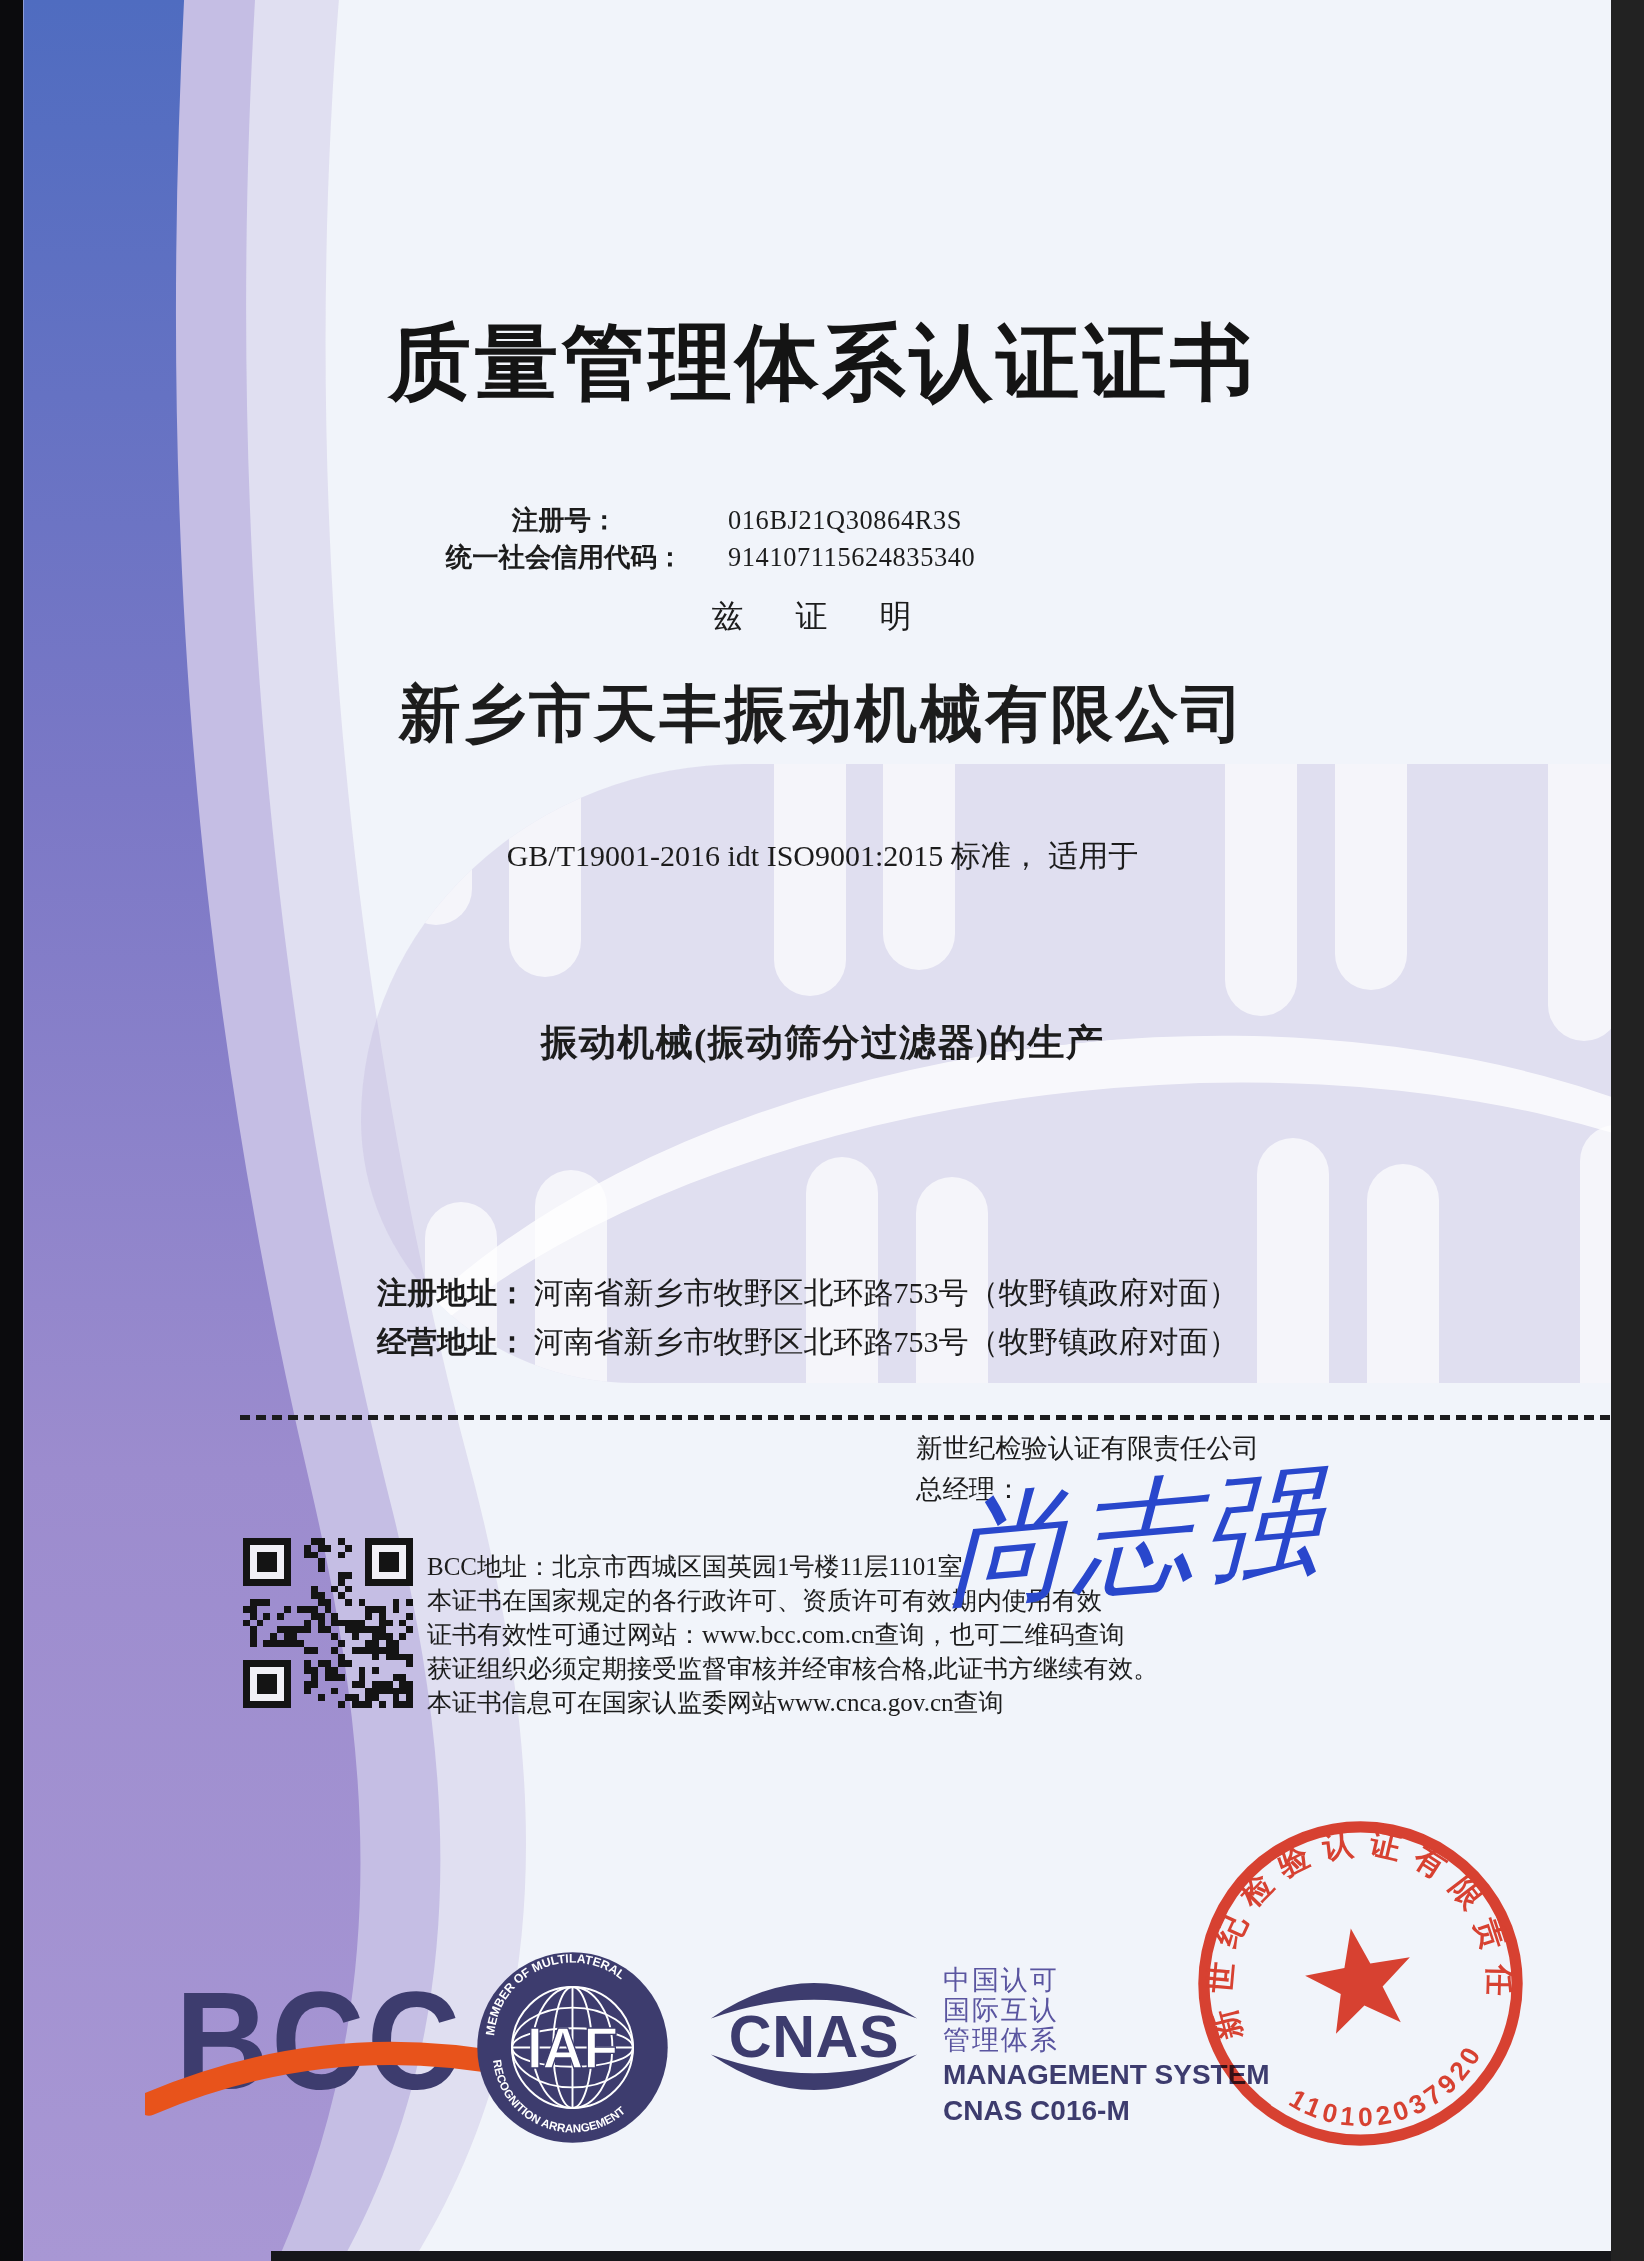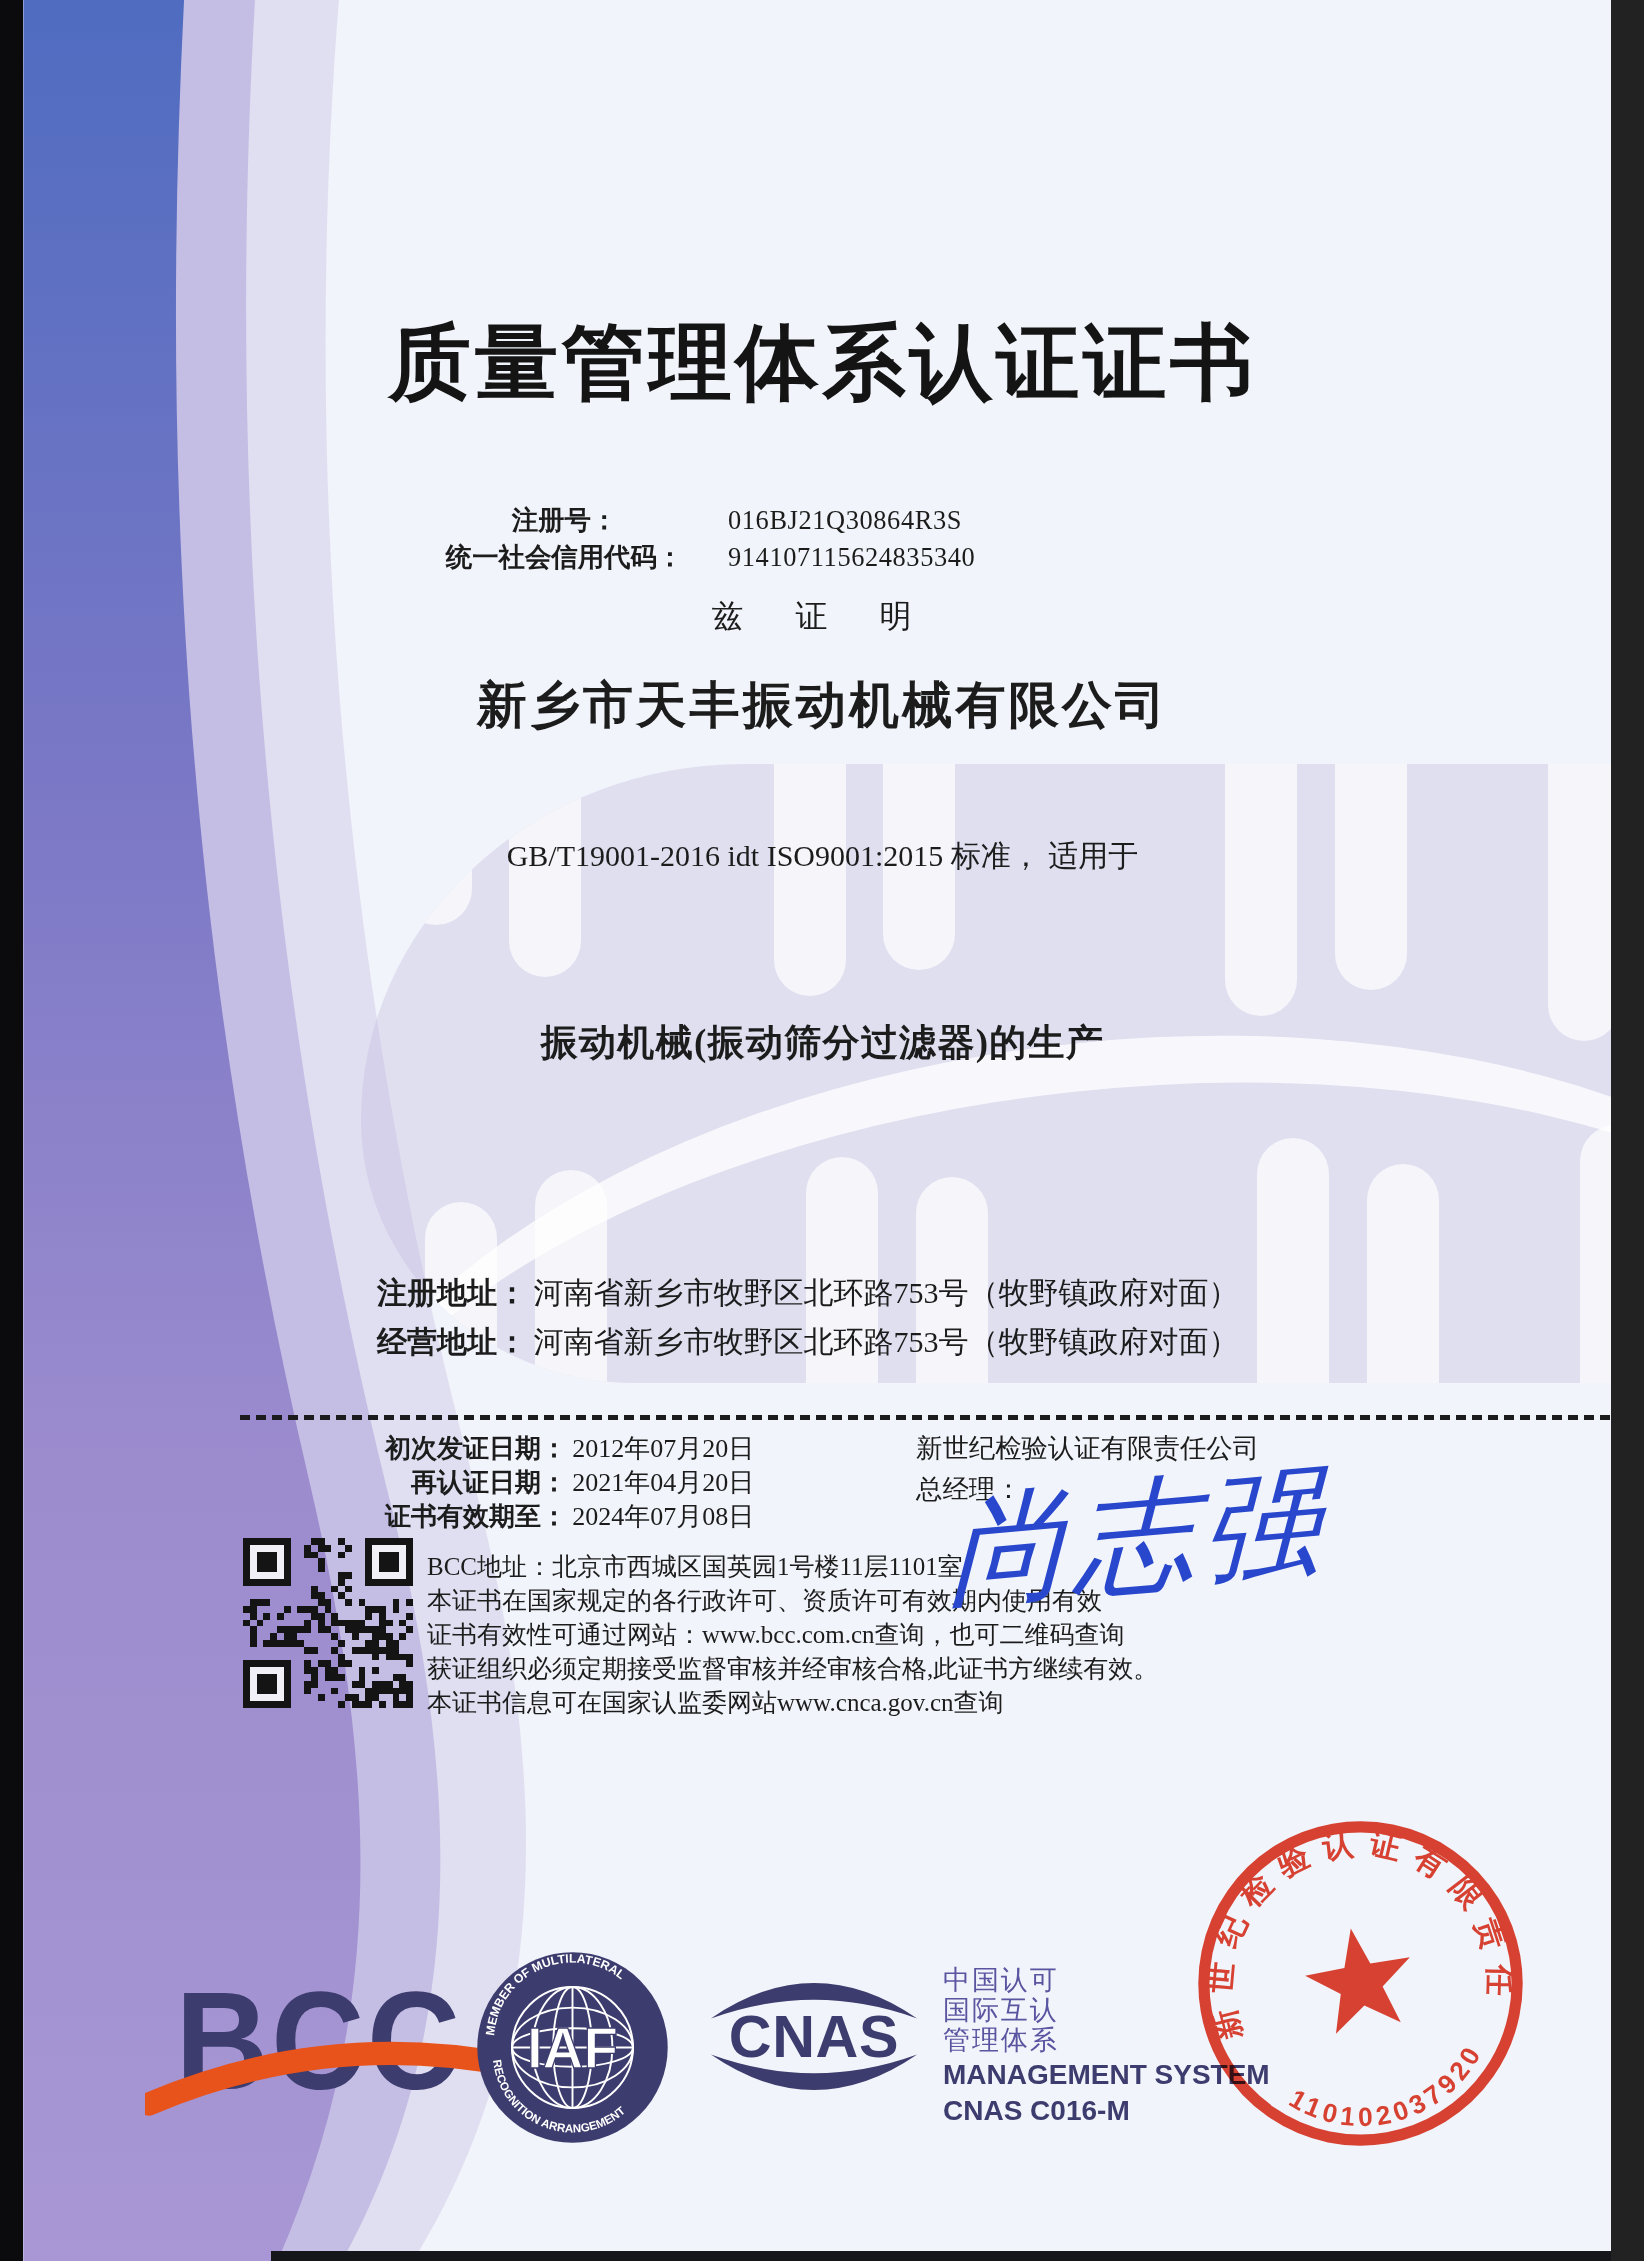--- a/index.html
+++ b/index.html
@@ -27,21 +27,21 @@
   .warc{position:absolute;left:-77px;top:277px;width:1677px;height:967px;border-radius:50%;
     border-top:48px solid rgba(255,255,255,.78);box-sizing:border-box;transform:rotate(-6deg);}
   
   .center-line{left:0;width:1645px;text-align:center;}
   .title{top:308px;font-size:83px;font-weight:900;letter-spacing:3.9px;color:#141414;z-index:2;}
   .reg-block{left:413px;top:502px;z-index:2;font-size:26.4px;line-height:37px;}
   .reg-row{display:flex;}
   .reg-label{width:303px;text-align:center;font-weight:700;font-family:"Liberation Sans","DejaVu Sans",sans-serif;}
   .reg-value{margin-left:12px;letter-spacing:0.6px;}
   .certify{top:595px;font-size:32px;letter-spacing:22px;z-index:2;}
-  .company{top:672px;font-size:50px;font-weight:700;letter-spacing:3.2px;z-index:2;}
+  .company{top:672px;font-size:62px;font-weight:700;letter-spacing:3.2px;z-index:2;}
   .conform{top:797px;font-size:29px;z-index:2;}
   .standard{top:836px;font-size:30px;z-index:2;}
   .scope{top:1018px;font-size:37px;font-weight:700;letter-spacing:1.3px;z-index:2;}
   .addr{left:377px;z-index:2;font-size:30px;display:flex;}
   .addr .lbl{font-weight:700;font-family:"Liberation Sans","DejaVu Sans",sans-serif;}
   .addr .val{margin-left:6.4px;}
   .addr1{top:1273px;} .addr2{top:1322px;}
   .dotline{left:240px;top:1415px;width:1397px;height:5.2px;z-index:2;
     background:repeating-linear-gradient(90deg,#1c1c1e 0 9.7px,transparent 9.7px 16px);}
   .dates{left:348px;top:1432px;z-index:2;font-size:26px;line-height:34px;}
@@ -129,34 +129,20 @@
     <span class="lbl">注册地址：</span>
     <span class="val">河南省新乡市牧野区北环路753号（牧野镇政府对面）</span>
   </div>
   <div class="abs addr addr2">
     <span class="lbl">经营地址：</span>
     <span class="val">河南省新乡市牧野区北环路753号（牧野镇政府对面）</span>
   </div>
 
   <div class="abs dotline"></div>
 
-  <div class="abs dates">
-    <div class="date-row">
-      <span class="date-label">初次发证日期：</span>
-      <span class="date-value">2012年07月20日</span>
-    </div>
-    <div class="date-row">
-      <span class="date-label">再认证日期：</span>
-      <span class="date-value">2021年04月20日</span>
-    </div>
-    <div class="date-row">
-      <span class="date-label">证书有效期至：</span>
-      <span class="date-value">2024年07月08日</span>
-    </div>
-  </div>
 
   <div class="abs issuer-company">新世纪检验认证有限责任公司</div>
   <div class="abs signer-label">总经理：</div>
   <div class="abs signature">尚志强</div>
 
   <svg class="abs qr" viewBox="0 0 25 25" shape-rendering="crispEdges">
     <g fill="#141414">
       <rect x="0" y="0" width="7" height="7"></rect>
         <rect x="18" y="0" width="7" height="7"></rect>
         <rect x="0" y="18" width="7" height="7"></rect>

